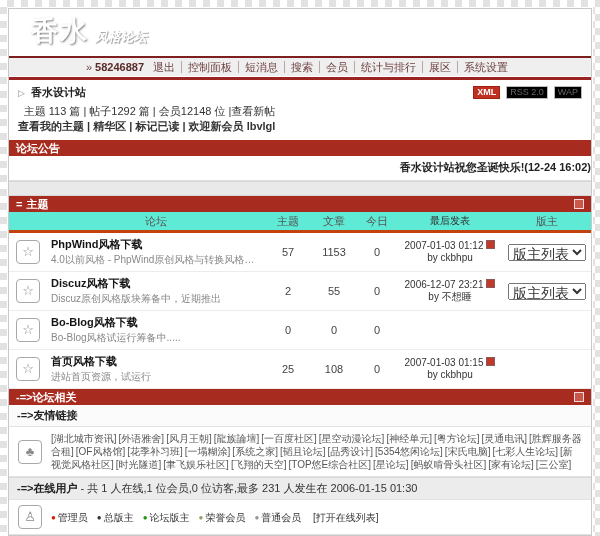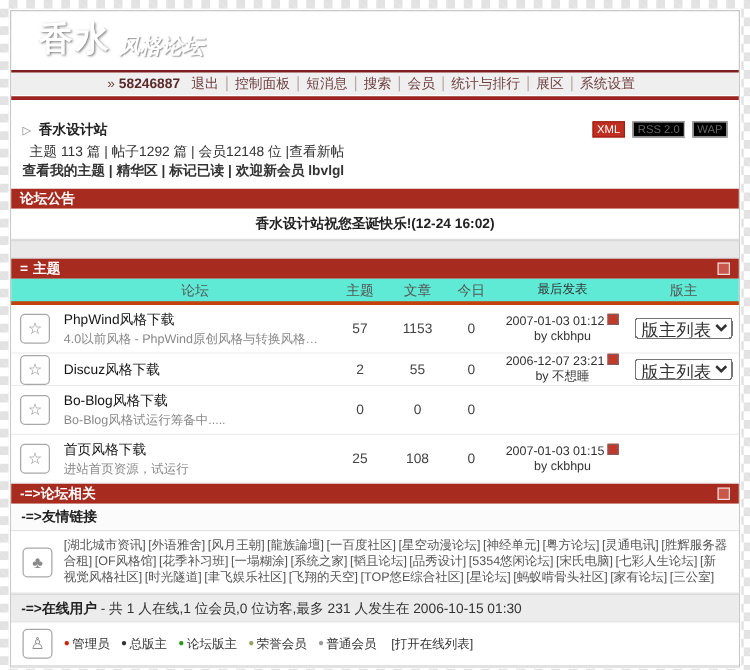--- a/index.html
+++ b/index.html
@@ -21,57 +21,57 @@
       radial-gradient(circle at 26% 10%,#93282“8” 0 0,rgba(0,0,0,0) 0),
       radial-gradient(circle at 30% 20%,#8e2525 0 26px,rgba(0,0,0,0) 27px),
       radial-gradient(circle at 52% 80%,#6d3a3a 0 30px,rgba(0,0,0,0) 31px),
       radial-gradient(circle at 68% 30%,#712f2f 0 22px,rgba(0,0,0,0) 23px),
       radial-gradient(circle at 90% 65%,#8a2323 0 28px,rgba(0,0,0,0) 29px),
       #7c5656}
   .logo-row{display:flex;align-items:center;padding:4px 0 0 22px}
   .logo-big{color:#fff;font-size:27px;font-weight:bold;letter-spacing:2px;text-shadow:1px 1px 2px rgba(0,0,0,.5)}
   .logo-side{margin-left:6px;color:#fff;line-height:12px}
   .logo-url{font-size:10px;font-weight:bold}
-  .logo-sub{font-size:17px;font-weight:bold;font-style:italic;text-shadow:1px 1px 1px rgba(0,0,0,.4)}
+  .logo-sub{font-size:13px;font-weight:bold;font-style:italic;text-shadow:1px 1px 1px rgba(0,0,0,.4)}
   
   .navbar{height:18px;line-height:18px;background:#efefef;text-align:center;color:#6f3f3f;white-space:nowrap}
   .navbar b{color:#5a2a2a}
   .nav-list a{color:#6f3f3f;padding:0 6px}
   .nav-list a + a{border-left:1px solid #bba6a6}
   .red-rule{height:3px;background:#9b2422;border-top:1px solid #fff}
   
-  .info{padding:16px 9px 6px;background:#fff}
+  .info{padding:5px 9px 6px;background:#fff}
   .info-top{display:flex;justify-content:space-between;align-items:center}
   .title-left{font-weight:bold;color:#222;font-size:11px}
   .tri{color:#888;font-size:9px;margin-right:3px}
   .badge{display:inline-block;font-size:9px;line-height:11px;padding:0 3px;border:1px solid #bbb;background:#000000;color:#666;margin-left:3px;vertical-align:middle}
-  .badge-xml{background:#c03022;color:#fff;border-color:#a02012;font-weight:normal}
+  .badge-xml{background:#c03022;color:#fff;border-color:#a02012;font-weight:bold}
   .info-cols{display:flex;justify-content:space-between;margin-top:4px;line-height:15px}
   .info-right{text-align:right;color:#333}
   .info-right .r1{font-weight:normal}
   .info-right .r2{font-weight:bold}
   
   .redbar{background:#a82b20;color:#fff;font-weight:bold;font-size:11px;height:16px;line-height:16px;padding:0 7px;display:flex;justify-content:space-between;align-items:center}
   .bar-icon{font-weight:bold;margin-right:4px}
   .collapse-sq{width:8px;height:8px;border:1px solid #f3d9d9;background:#c9574a;display:inline-block}
   
-  .announce{background:#fff;text-align:center;font-weight:bold;color:#222;padding:4px 0 5px;border-bottom:1px solid #ddd}
+  .announce{background:#fff;text-align:right;font-weight:bold;color:#222;padding:4px 0 5px;border-bottom:1px solid #ddd}
   .gap{height:13px;background:#e9e9e9;border-top:1px solid #d8d8d8;border-bottom:1px solid #d8d8d8}
   
   .trow{display:flex;align-items:center;background:#fff;border-bottom:1px solid #ececec}
   .thead{background:#5eead4;color:#555;height:18px;border-bottom:3px solid #c2410c;font-size:11px}
   .c-icon{width:38px;text-align:center;flex:none}
   .c-forum{flex:1;padding:4px 4px;min-width:0}
   .thead .c-forum{text-align:center;padding:0}
   .c-num{width:46px;text-align:center;flex:none}
   .c-num2{width:40px;text-align:center;flex:none}
   .c-last{width:106px;text-align:center;flex:none;font-size:10px;line-height:12px;color:#333}
   .c-mod{width:88px;text-align:center;flex:none}
   .icon-box{display:inline-block;width:22px;height:22px;border:1px solid #a8a8a8;border-radius:4px;background:#fff;line-height:22px;text-align:center;color:#8a8a8a;font-size:13px;flex:none}
-  .f-title{font-weight:normal;color:#151515;font-size:11px}
+  .f-title{font-weight:bold;color:#151515;font-size:11px}
   .f-desc{color:#888;font-size:10px;margin-top:1px;white-space:nowrap;overflow:hidden;text-overflow:ellipsis}
   .goto-icon{display:inline-block;width:7px;height:7px;background:#c0392b;border:1px solid #8a5a5a;margin-left:3px;vertical-align:baseline}
   select{font-size:14px;height:17px;color:#333}
   
   .sub-head{background:#fbfbfb;padding:3px 8px;border-bottom:1px solid #e2e2e2;color:#333}
   .sub-head b{color:#222}
   .online-head{background:#ececec;border-top:1px solid #dadada}
   .links-box{display:flex;gap:9px;padding:5px 9px;background:#fff;border-bottom:1px solid #e2e2e2;align-items:center}
   .links-flow{flex:1;line-height:13px;font-size:10px;color:#555}
   .flink{color:#555;margin-right:2px}
@@ -160,20 +160,21 @@
       </div>
       <div class="c-mod">
         <select><option>版主列表</option></select>
       </div>
     </div>
 
     <div class="trow">
       <div class="c-icon"><span class="icon-box"><span>☆</span></span></div>
       <div class="c-forum">
         <a class="f-title">Discuz风格下载</a>
+        <div class="f-desc">Discuz原创风格版块筹备中，近期推出</div>
       </div>
       <div class="c-num">2</div>
       <div class="c-num">55</div>
       <div class="c-num2">0</div>
       <div class="c-last">
         <span>
           <span>2006-12-07 23:21</span><span class="goto-icon"></span><br>
           <span>by 不想睡</span>
         </span>
       </div>
@@ -226,21 +227,21 @@
   </div>
 
   <div class="sub-head"><b>-=&gt;友情链接</b></div>
   <div class="links-box">
     <span class="icon-box"><span>♣</span></span>
     <div class="links-flow"><a class="flink">[湖北城市资讯]</a><a class="flink">[外语雅舍]</a><a class="flink">[风月王朝]</a><a class="flink">[龍族論壇]</a><a class="flink">[一百度社区]</a><a class="flink">[星空动漫论坛]</a><a class="flink">[神经单元]</a><a class="flink">[粤方论坛]</a><a class="flink">[灵通电讯]</a><a class="flink">[胜辉服务器合租]</a><a class="flink">[OF风格馆]</a><a class="flink">[花季补习班]</a><a class="flink">[一塌糊涂]</a><a class="flink">[系统之家]</a><a class="flink">[韬且论坛]</a><a class="flink">[品秀设计]</a><a class="flink">[5354悠闲论坛]</a><a class="flink">[宋氏电脑]</a><a class="flink">[七彩人生论坛]</a><a class="flink">[新视觉风格社区]</a><a class="flink">[时光隧道]</a><a class="flink">[聿飞娱乐社区]</a><a class="flink">[飞翔的天空]</a><a class="flink">[TOP悠E综合社区]</a><a class="flink">[星论坛]</a><a class="flink">[蚂蚁啃骨头社区]</a><a class="flink">[家有论坛]</a><a class="flink">[三公室]</a></div>
   </div>
 
   <div class="sub-head online-head">
     <b>-=&gt;在线用户</b>
-    <span>- 共 1 人在线,1 位会员,0 位访客,最多 231 人发生在 2006-10-15 01:30</span>
+    <span>- 共 1 人在线,1 位会员,0 位访客,最多 231 人发生在 2006-01-15 01:30</span>
   </div>
   <div class="links-box">
     <span class="icon-box"><span>♙</span></span>
     <div class="links-flow">
       <span><span class="group"><span class="dot" style="color: rgb(204, 34, 0);">●</span><span>管理员</span></span><span class="group"><span class="dot">●</span><span>总版主</span></span><span class="group"><span class="dot" style="color: rgb(34, 153, 17);">●</span><span>论坛版主</span></span><span class="group"><span class="dot" style="color: rgb(153, 160, 102);">●</span><span>荣誉会员</span></span><span class="group"><span class="dot" style="color: rgb(153, 153, 153);">●</span><span>普通会员</span></span></span>
       <a class="open-list">[打开在线列表]</a>
     </div>
   </div>
 
 </div>

